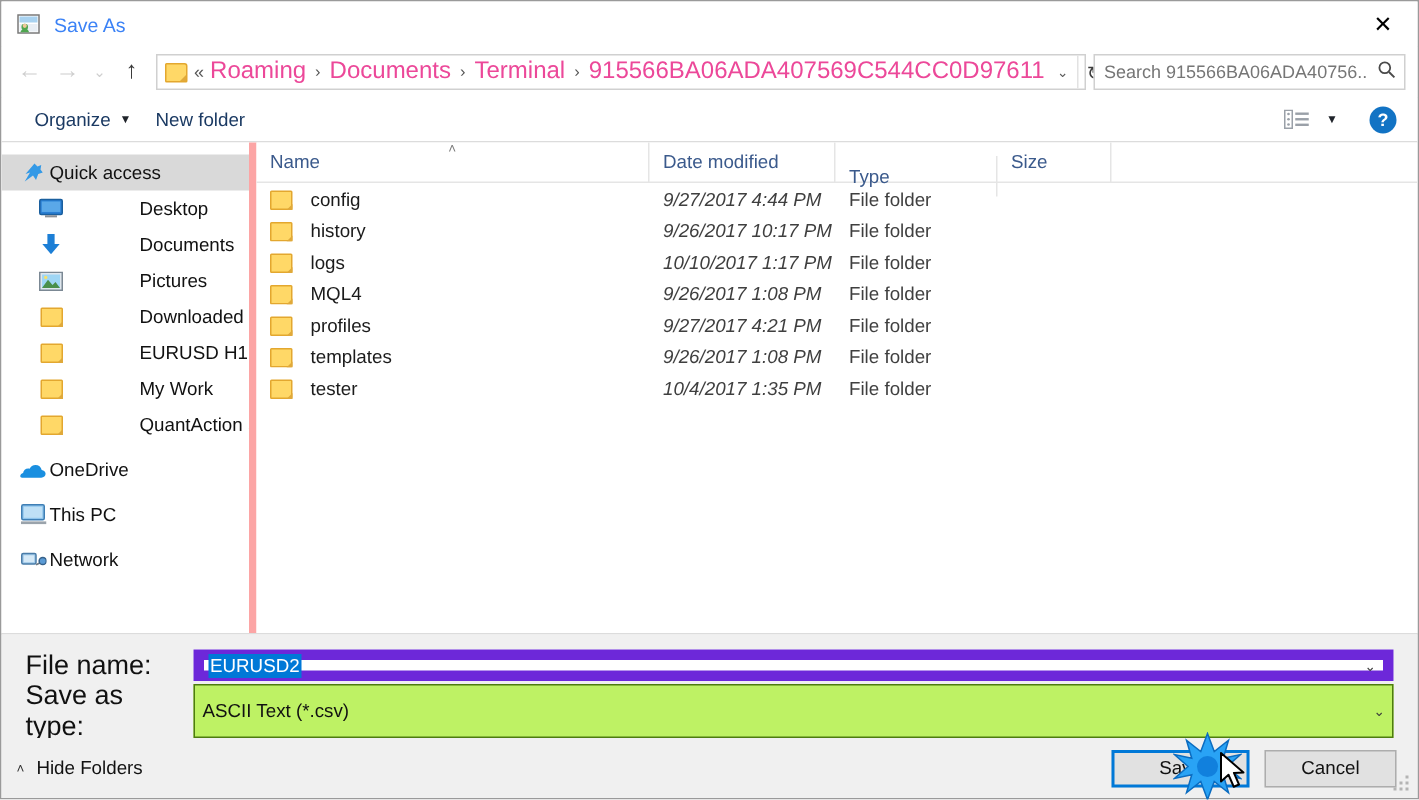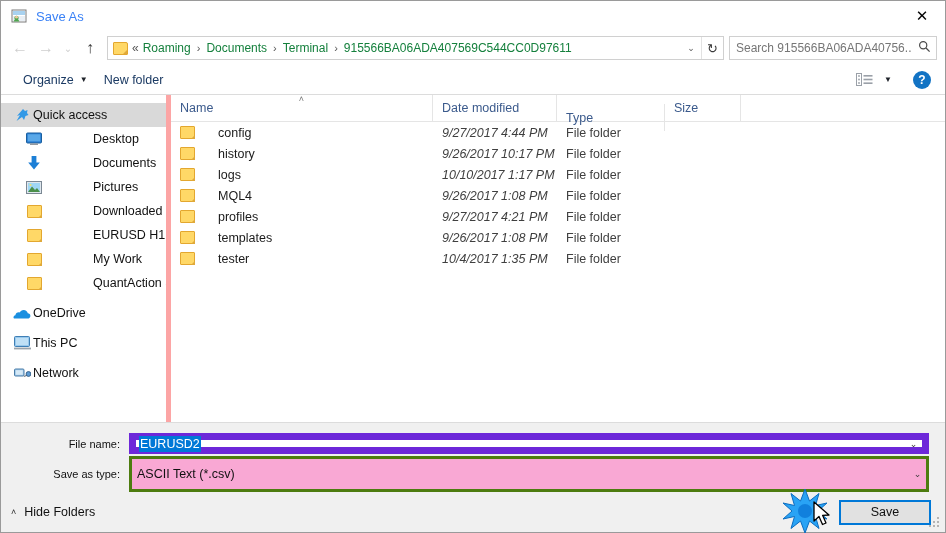--- a/index.html
+++ b/index.html
@@ -61,21 +61,21 @@
     width: 15px; height: 13px; margin: 0 4px 0 5px;
     background: #ffd867; border: 1px solid #e3a72f;
     border-radius: 1px 2px 1px 1px; flex: 0 0 auto;
     position: relative;
   }
   .crumb-folder:after {
     content:""; position:absolute; right:0; bottom:0;
     border-left: 4px solid transparent; border-bottom: 4px solid #e0a93a;
   }
   .crumb {
-    font-size: 12px; color: #15803d; padding: 0 2px;
+    font-size: 16px; color: #ec4899; padding: 0 2px;
     white-space: nowrap; cursor: default;
   }
   .crumb-sep { color: #555; font-size: 11px; padding: 0 4px; }
   .crumb-sep.dbl { font-size: 12px; padding: 0 2px 0 0; }
   .addr-drop {
     margin-left: auto; width: 20px; height: 22px;
     display:flex; align-items:center; justify-content:center;
     color:#5a5a5a; font-size: 9px; flex: 0 0 auto;
   }
   .addr-refresh {
@@ -168,51 +168,51 @@
   }
   .col-name { width: 262px; flex: 0 0 262px; }
   .col-date { width: 124px; flex: 0 0 124px; }
   .col-type { width: 108px; flex: 0 0 108px; margin-top: 19px; }
   .col-size { width: 76px; flex: 0 0 76px; }
   .col-rest { flex: 1 1 auto; border-right: none !important; }
 
   .fl-rows { flex: 1 1 auto; overflow: hidden; }
   .fl-row { height: 21px; display: flex; align-items: center; cursor: default; }
   .cell { font-size: 12.5px; color: #1b1b1b; white-space: nowrap; overflow: hidden; }
-  .cell.name { width: 262px; flex: 0 0 262px; display: flex; align-items: flex-start; padding-left: 9px; gap: 23px; }
+  .cell.name { width: 262px; flex: 0 0 262px; display: flex; align-items: flex-end; padding-left: 9px; gap: 12px; }
   .cell.date { width: 124px; flex: 0 0 124px; color: #3f3f3f; padding-left: 9px; font-style: italic; }
   .cell.type { width: 108px; flex: 0 0 108px; color: #3f3f3f; padding-left: 9px; }
   .cell.size { width: 76px; flex: 0 0 76px; color: #3f3f3f; padding-left: 9px; }
 
   
   .form {
     flex: 0 0 62px;
     background: #f0f0f0;
     padding: 9px 16px 0 16px;
   }
   .form-row { display: flex; align-items: center; height: 23px; margin-bottom: 7px; }
   .form-label {
-    width: 112px; flex: 0 0 112px; text-align: right; padding-right: 9px;
-    font-size: 11px; color: #111;
+    width: 112px; flex: 0 0 112px; padding-right: 9px;
+    font-size: 18px; color: #111;
   }
   .fname-input {
     flex: 1 1 auto; height: 21px; background: #ffffff;
     border: 7px solid #6d28d9; display: flex; align-items: center;
     padding-left: 3px; min-width: 0;
   }
   .fname-sel {
     background: #0078d7; color: #ffffff; font-size: 12.5px;
     padding: 1px 1px 1px 1px;
   }
   .fname-drop {
     margin-left: auto; width: 17px; text-align: center; color: #3b3b3b; font-size: 9px;
   }
   .type-input {
-    flex: 1 1 auto; height: 36px; background: #f9a8d4;
-    border: 3px solid #4d7c0f; display: flex; align-items: center;
+    flex: 1 1 auto; height: 36px; background: #bef264;
+    border: 1px solid #4d7c0f; display: flex; align-items: center;
     padding-left: 5px; font-size: 12.5px; color: #111; min-width: 0;
   }
   .type-drop { margin-left: auto; width: 17px; text-align: center; color: #3b3b3b; font-size: 9px; }
 
   
   .footer {
     flex: 0 0 40px; background: #f0f0f0;
     display: flex; align-items: center; padding: 0 14px 0 10px;
     position: relative;
   }
@@ -534,20 +534,21 @@
     </div>
   </div>
 
   <div class="footer">
     <div class="hide-folders">
       <span class="hf-caret">˄</span>
       <span>Hide Folders</span>
     </div>
     <div class="btns">
       <div class="btn default">Save</div>
+      <div class="btn">Cancel</div>
     </div>
     <div class="grip">
       <i style="left:8px;top:0"></i>
         <i style="left:4px;top:4px"></i>
         <i style="left:8px;top:4px"></i>
       <i style="left:0;top:8px"></i>
         <i style="left:4px;top:8px"></i>
         <i style="left:8px;top:8px"></i>
     </div>
   </div>

